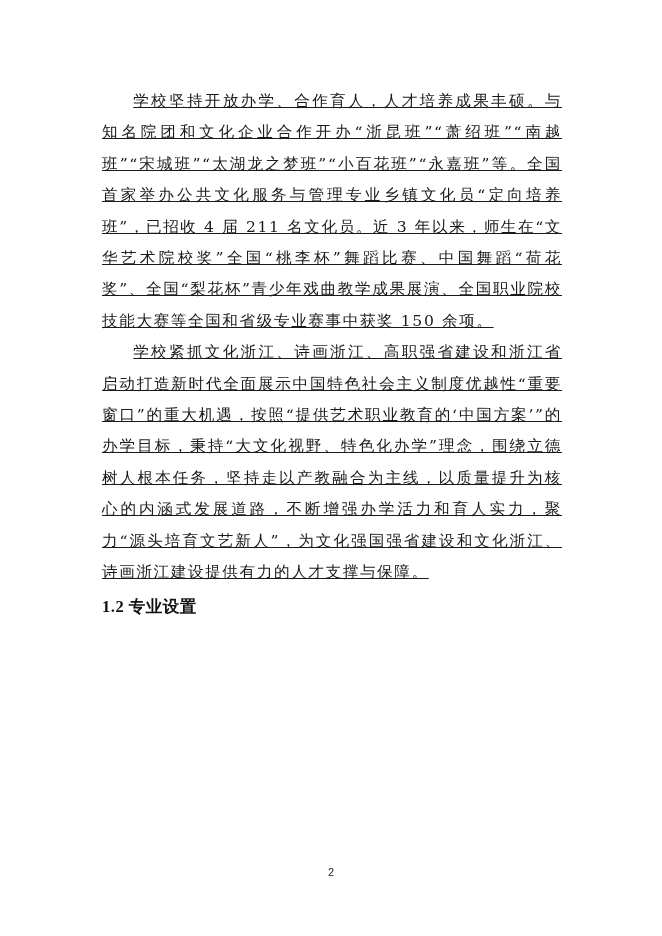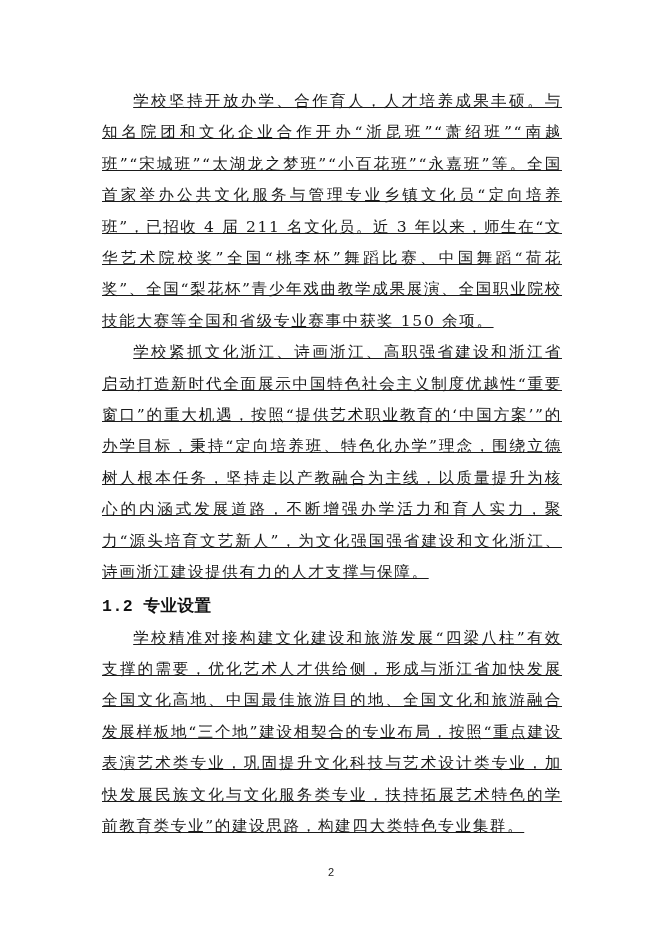--- a/index.html
+++ b/index.html
@@ -25,21 +25,21 @@
       margin: 0;
       font-size: 15.6px;
       line-height: 31.4px;
       text-align: justify;
       text-indent: 2em;
       letter-spacing: 1.6px;
       text-decoration: underline;
     }
     .heading {
       margin: 2px 0 0 0;
-      font-family: Liberation Mono, monospace;
+      font-family: Liberation Serif, serif;
       font-weight: bold;
       font-size: 16.5px;
       line-height: 32px;
       letter-spacing: 0.5px;
       color: #111;
     }
     .page-number {
       position: absolute;
       left: 0;
       width: 662px;
@@ -48,18 +48,17 @@
       font-family: "Liberation Sans", sans-serif;
       font-size: 11px;
       color: #222;
     }
   </style>
 </head>
 <body>
 
 <div class="page">
   <p class="para">学校坚持开放办学、合作育人，人才培养成果丰硕。与知名院团和文化企业合作开办“浙昆班”“萧绍班”“南越班”“宋城班”“太湖龙之梦班”“小百花班”“永嘉班”等。全国首家举办公共文化服务与管理专业乡镇文化员“定向培养班”，已招收 4 届 211 名文化员。近 3 年以来，师生在“文华艺术院校奖”全国“桃李杯”舞蹈比赛、中国舞蹈“荷花奖”、全国“梨花杯”青少年戏曲教学成果展演、全国职业院校技能大赛等全国和省级专业赛事中获奖 150 余项。</p>
-  <p class="para">学校紧抓文化浙江、诗画浙江、高职强省建设和浙江省启动打造新时代全面展示中国特色社会主义制度优越性“重要窗口”的重大机遇，按照“提供艺术职业教育的‘中国方案’”的办学目标，秉持“定向培养班、特色化办学”理念，围绕立德树人根本任务，坚持走以产教融合为主线，以质量提升为核心的内涵式发展道路，不断增强办学活力和育人实力，聚力“源头培育文艺新人”，为文化强国强省建设和文化浙江、诗画浙江建设提供有力的人才支撑与保障。</p>
+  <p class="para">学校紧抓文化浙江、诗画浙江、高职强省建设和浙江省启动打造新时代全面展示中国特色社会主义制度优越性“重要窗口”的重大机遇，按照“提供艺术职业教育的‘中国方案’”的办学目标，秉持“大文化视野、特色化办学”理念，围绕立德树人根本任务，坚持走以产教融合为主线，以质量提升为核心的内涵式发展道路，不断增强办学活力和育人实力，聚力“源头培育文艺新人”，为文化强国强省建设和文化浙江、诗画浙江建设提供有力的人才支撑与保障。</p>
   <h2 class="heading">1.2 专业设置</h2>
-  <p class="para">学校精准对接构建文化建设和旅游发展“四梁八柱”有效支撑的需要，优化艺术人才供给侧，形成与浙江省加快发展全国文化高地、中国最佳旅游目的地、全国文化和旅游融合发展样板地“三个地”建设相契合的专业布局，按照“重点建设表演艺术类专业，巩固提升文化科技与艺术设计类专业，加快发展民族文化与文化服务类专业，扶持拓展艺术特色的学前教育类专业”的建设思路，构建四大类特色专业集群。</p>
 </div>
 
 <div class="page-number">2</div>
 
 </body></html>

